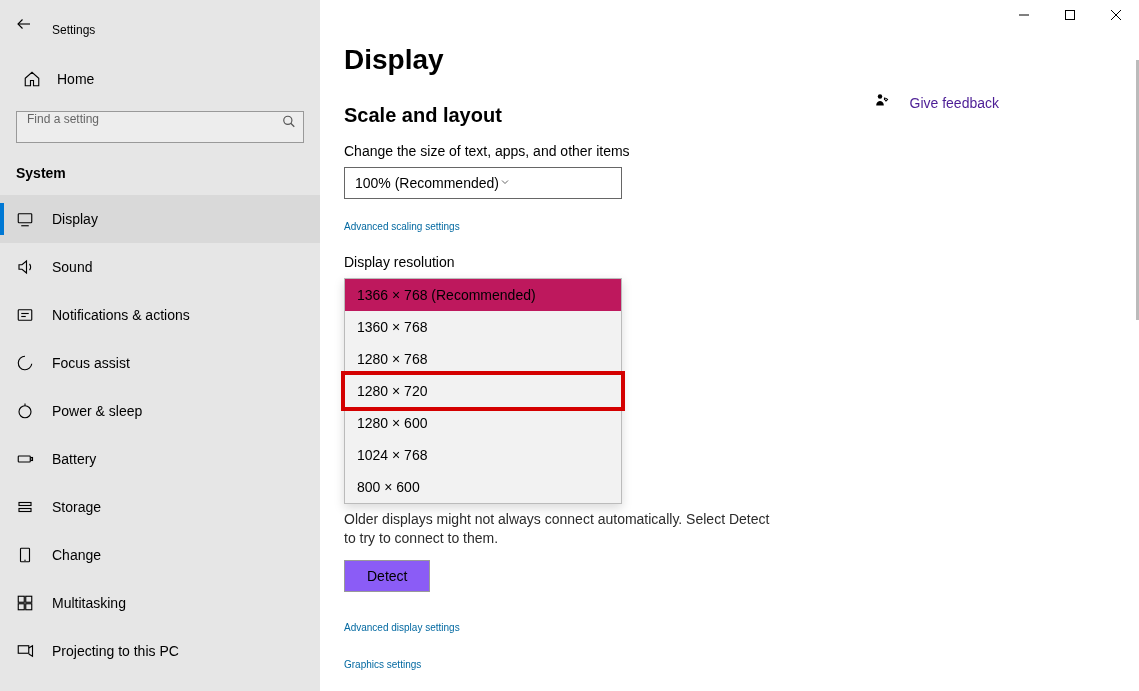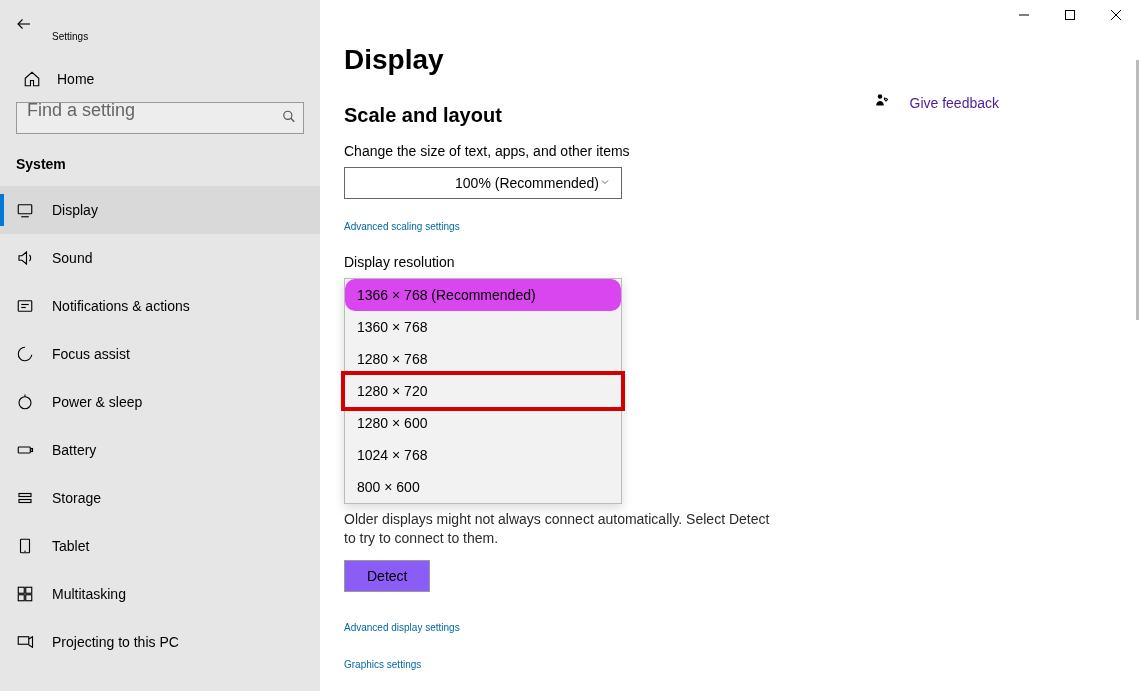--- a/index.html
+++ b/index.html
@@ -42,42 +42,43 @@
     position: relative;
     padding-top: 8px;
   }
   .back-btn {
     width: 40px; height: 32px;
     display: flex; align-items: center; justify-content: center;
     margin-left: 4px;
   }
   .app-title {
     position: absolute;
-    top: 31px; left: 52px;
-    font-size: 10px;
+    top: 23px; left: 52px;
+    font-size: 12px;
   }
   .home-row {
     display: flex; align-items: center;
     padding: 10px 23px;
     margin-top: 20px;
     gap: 16px;
   }
   .search-wrap {
     margin: 4px 16px 16px 16px;
     position: relative;
   }
   .search-input {
     width: 100%;
     height: 32px;
     border: 1px solid #999;
     background: #ededed;
     padding: 0 32px 16px 10px;
-    font-size: 18px;
+    font-size: 12px;
     font-family: inherit;
     outline: none;
+    margin-top: 9px;
   }
   .search-input::placeholder { color: #666; }
   .search-icon-wrap {
     position: absolute;
     right: 8px; top: 50%;
     transform: translateY(-50%);
   }
   .section-title {
     font-weight: 600;
     padding: 6px 16px 14px 16px;
@@ -122,21 +123,21 @@
   .label {
     font-size: 14px;
     margin-bottom: 8px;
   }
   .combo {
     width: 278px;
     height: 32px;
     border: 1px solid #666;
     display: flex; align-items: center;
     padding: 0 10px;
-    justify-content: flex-end;
+    justify-content: flex-start;
     background: #fff;
     margin-bottom: 14px;
   }
   .link {
     color: #0369a1;
     font-size: 10px;
     margin: 8px 0 22px 0;
     display: inline-block;
   }
   .dropdown-list {
@@ -146,22 +147,21 @@
     position: relative;
     box-shadow: 0 4px 10px rgba(0,0,0,0.15);
   }
   .dropdown-item {
     height: 32px;
     padding: 0 12px;
     display: flex; align-items: center;
     font-size: 14px;
   }
   .dropdown-item.selected {
-    background: #d946ef;
-    border-radius: 10px;
+    background: #be185d;
   }
   .dropdown-item.highlighted {
     outline: 4px solid #d40000;
     position: relative;
     z-index: 2;
   }
   .help-text {
     font-size: 14px;
     color: #2b2b2b;
     max-width: 440px;
@@ -313,21 +313,21 @@
           </span>
           <span>Storage</span>
         </div>
         <div class="nav-item">
           <span class="nav-icon">
             <svg width="18" height="18" viewBox="0 0 24 24" fill="none" stroke="#000" stroke-width="1.5">
               <rect x="6" y="3" width="12" height="18" rx="1"></rect>
               <line x1="11" y1="19" x2="13" y2="19"></line>
             </svg>
           </span>
-          <span>Tablet</span>
+          <span>Change</span>
         </div>
         <div class="nav-item">
           <span class="nav-icon">
             <svg width="18" height="18" viewBox="0 0 24 24" fill="none" stroke="#000" stroke-width="1.5">
               <rect x="3" y="3" width="8" height="8"></rect>
               <rect x="13" y="3" width="8" height="8"></rect>
               <rect x="3" y="13" width="8" height="8"></rect>
               <rect x="13" y="13" width="8" height="8"></rect>
             </svg>
           </span>

